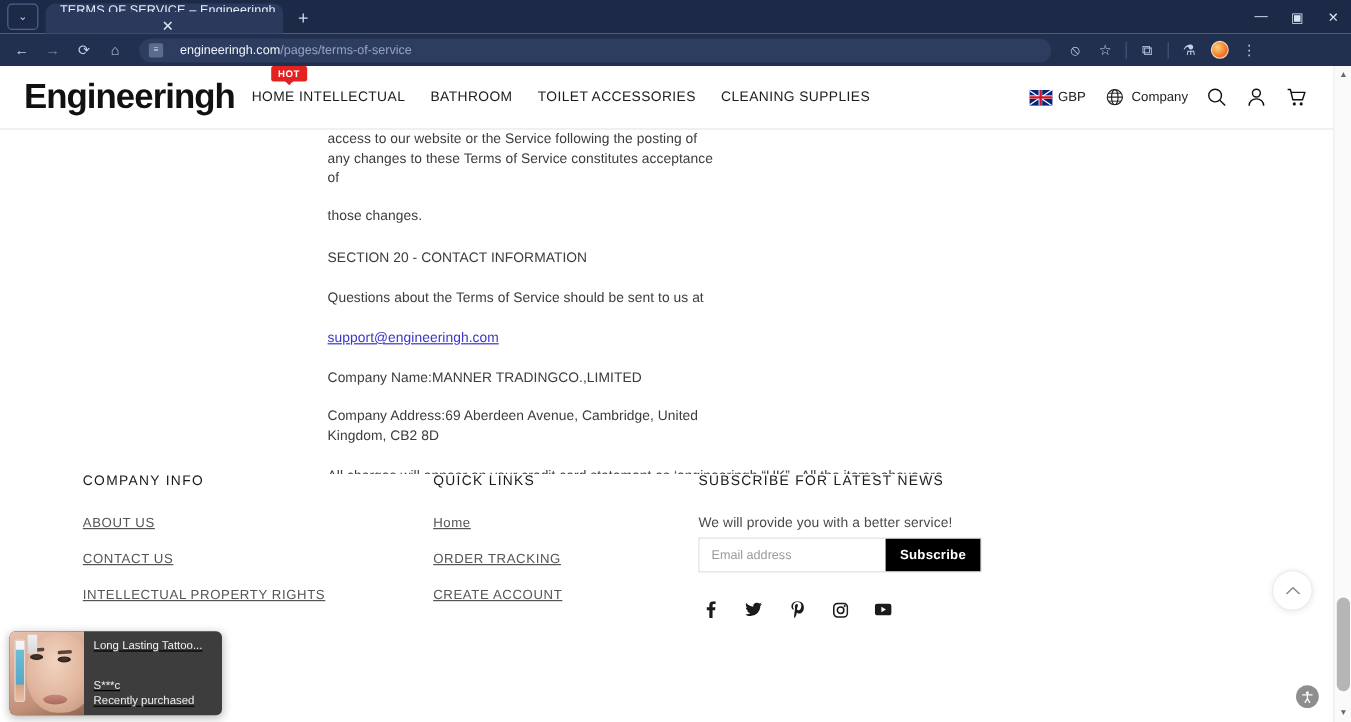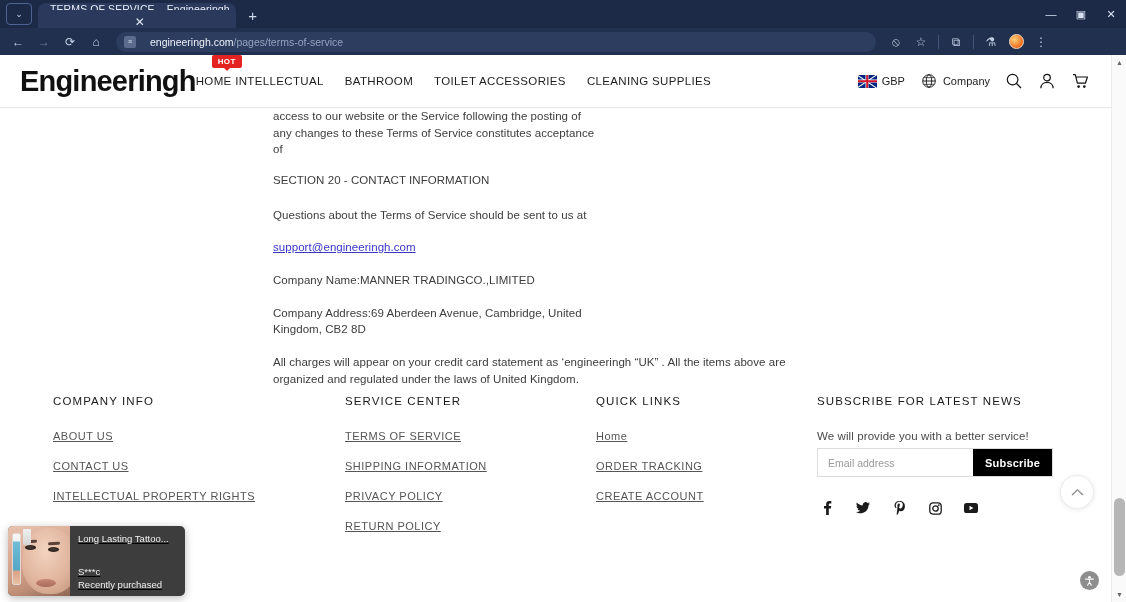--- a/index.html
+++ b/index.html
@@ -83,21 +83,21 @@
   
   .site-header {
     position: absolute; top: 0; left: 0; width: 1111px; height: 53px;
     background: #fff; border-bottom: 1px solid #e6e6e6;
     display: flex; align-items: center; z-index: 30;
   }
   .logo {
     font-size: 29px; font-weight: 700; color: #111; letter-spacing: -.8px;
     margin-left: 20px; font-family: "Liberation Sans", sans-serif;
   }
-  .mainnav { display: flex; align-items: center; gap: 21px; position: relative; }
+  .mainnav { display: flex; align-items: center; gap: 21px; margin-left: 14px; position: relative; }
   .navitem {
     font-size: 11.5px; color: #1d1d1d; letter-spacing: .35px; position: relative;
     white-space: nowrap;
   }
   .hot-badge {
     position: absolute; top: -20px; left: 16px;
     background: #e32322; color: #fff; font-size: 8px; font-weight: 700;
     padding: 2px 6px 2px 6px; border-radius: 2px; letter-spacing: .4px;
   }
   .hot-badge::after {
@@ -144,21 +144,21 @@
     letter-spacing: .05px;
   }
   .legal p.clipped { position: relative; top: -42px; margin-bottom: -28px; color:#3c3c3c; }
   .legal a.mail { color: #3b35c8; text-decoration: underline; font-size: 11.5px; }
   .legal p.tight { margin-bottom: 16px; }
   .legal p.last { width: 565px; }
 
   
   .footer {
     position: absolute; top: 340px; left: 0; width: 1111px; background: #fff;
-    padding: 0 0 0 0;
+    padding: 0 0 0 16px;
   }
   .fcols { display: flex; padding-left: 53px; }
   .fcol { }
   .fcol.c1 { width: 292px; }
   .fcol.c2 { width: 251px; }
   .fcol.c3 { width: 221px; }
   .fcol.c4 { width: 260px; }
   .fhead {
     font-size: 11.5px; color: #1a1a1a; letter-spacing: 1.1px; margin-bottom: 23px;
     font-weight: 400;
@@ -298,45 +298,39 @@
       <div class="tb-icon">⋮</div>
     </div>
   </div>
 
   <div class="viewport">
 
     <div class="content">
 
       <div class="legal">
         <p class="clipped">access to our website or the Service following the posting of any changes to these Terms of Service constitutes acceptance of</p>
+        <p>those changes.</p>
         <p>SECTION 20 - CONTACT INFORMATION</p>
         <p class="tight">Questions about the Terms of Service should be sent to us at</p>
         <p class="tight"><a class="mail" href="#">support@engineeringh.com</a></p>
         <p class="tight">Company Name:MANNER TRADINGCO.,LIMITED</p>
         <p class="tight">Company Address:69 Aberdeen Avenue, Cambridge, United Kingdom, CB2 8D</p>
         <p class="last">All charges will appear on your credit card statement as  ‘engineeringh “UK”  . All the items above are organized and regulated under the laws of United Kingdom.</p>
       </div>
 
       <div class="footer">
         <div class="fcols">
 
           <div class="fcol c1">
             <div class="fhead">COMPANY INFO</div>
             <a class="flink" href="#">ABOUT US</a>
             <a class="flink" href="#">CONTACT US</a>
             <a class="flink" href="#">INTELLECTUAL PROPERTY RIGHTS</a>
           </div>
 
-          <div class="fcol c2">
-            <div class="fhead">SERVICE CENTER</div>
-            <a class="flink" href="#">TERMS OF SERVICE</a>
-            <a class="flink" href="#">SHIPPING INFORMATION</a>
-            <a class="flink" href="#">PRIVACY POLICY</a>
-            <a class="flink" href="#">RETURN POLICY</a>
-          </div>
 
           <div class="fcol c3">
             <div class="fhead">QUICK LINKS</div>
             <a class="flink" href="#">Home</a>
             <a class="flink" href="#">ORDER TRACKING</a>
             <a class="flink" href="#">CREATE ACCOUNT</a>
           </div>
 
           <div class="fcol c4">
             <div class="fhead">SUBSCRIBE FOR LATEST NEWS</div>

